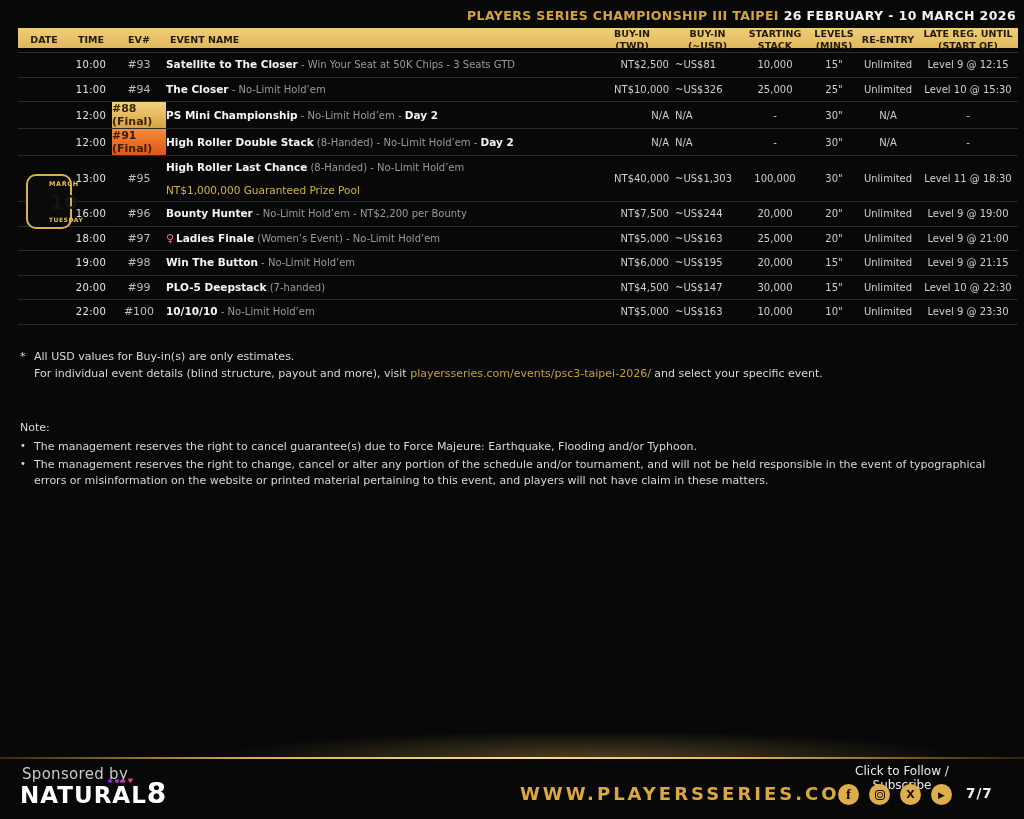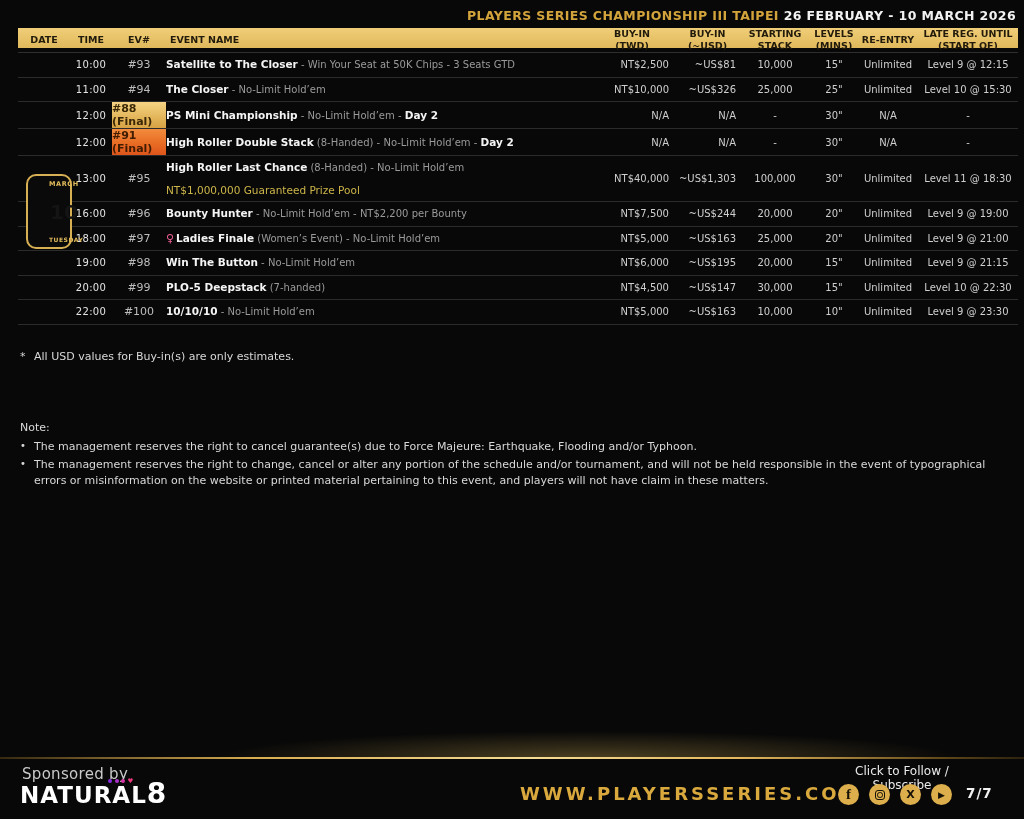--- a/index.html
+++ b/index.html
@@ -53,33 +53,33 @@
   .c-ev.hl-orange {
     background:linear-gradient(180deg,#F28C3D 0%,#E86C24 55%,#DE551B 100%);
     color:#401c00; font-weight:bold;
   }
   .c-event { padding-right:6px; line-height:22px; }
   .c-event .nm { font-weight:bold; color:#F4F4F4; font-size:10.5px; }
   .c-event .ds { color:#9a9a9a; }
   .c-event .l2 { color:#CDB54A; font-size:10.5px; }
   .venus { color:#EE5C93; font-size:11px; font-weight:bold; margin-right:2px; }
   .c-twd { text-align:right; padding-right:6px; }
-  .c-usd { text-align:right; padding-right:4px; }
+  .c-usd { text-align:left; padding-right:4px; }
   .c-lr  { text-align:center; white-space:nowrap; }
 
   
   .date-badge {
     position:absolute; left:8px; top:146px; width:45px;
     border:2px solid #D8B054; border-radius:10px;
     background:#0a0a0a; text-align:center; padding:4px 21px;
   }
   .date-badge .month { font-size:6.5px; font-weight:bold; color:#E3BC5C; letter-spacing:.6px; }
   .date-badge .day {
     background:#E8C366; color:#141414; font-weight:bold; font-size:20px;
-    line-height:24px; margin:12px 1px; border-radius:2px;
+    line-height:24px; margin:2px 1px; border-radius:2px;
   }
   .date-badge .weekday { font-size:6px; font-weight:bold; color:#E3BC5C; letter-spacing:.5px; }
 
   
   .footnotes { position:absolute; left:20px; top:349px; width:996px;
     font-size:11px; color:#d8d8d8; line-height:1.5; }
   .fn-row { display:flex; }
   .fn-star { width:14px; flex:0 0 14px; }
   .fn-link { color:#C2A233; text-decoration:none; }
   .notes { position:absolute; left:20px; top:400px; width:996px;
@@ -297,20 +297,21 @@
   </div>
 </div>
 
 <div class="footnotes">
   <div class="fn-row">
     <span class="fn-star">*</span>
     <span>All USD values for Buy-in(s) are only estimates.</span>
   </div>
   <div class="fn-row">
     <span class="fn-star"></span>
+    <span><span>For individual event details (blind structure, payout and more), visit </span><a class="fn-link" href="#">playersseries.com/events/psc3-taipei-2026/</a><span> and select your specific event.</span></span>
   </div>
 </div>
 
 <div class="notes">
   <div class="note-label">Note:</div>
   <div class="nb">
     <span class="nb-bullet">•</span>
     <span class="nb-text">The management reserves the right to cancel guarantee(s) due to Force Majeure: Earthquake, Flooding and/or Typhoon.</span>
   </div>
   <div class="nb">

